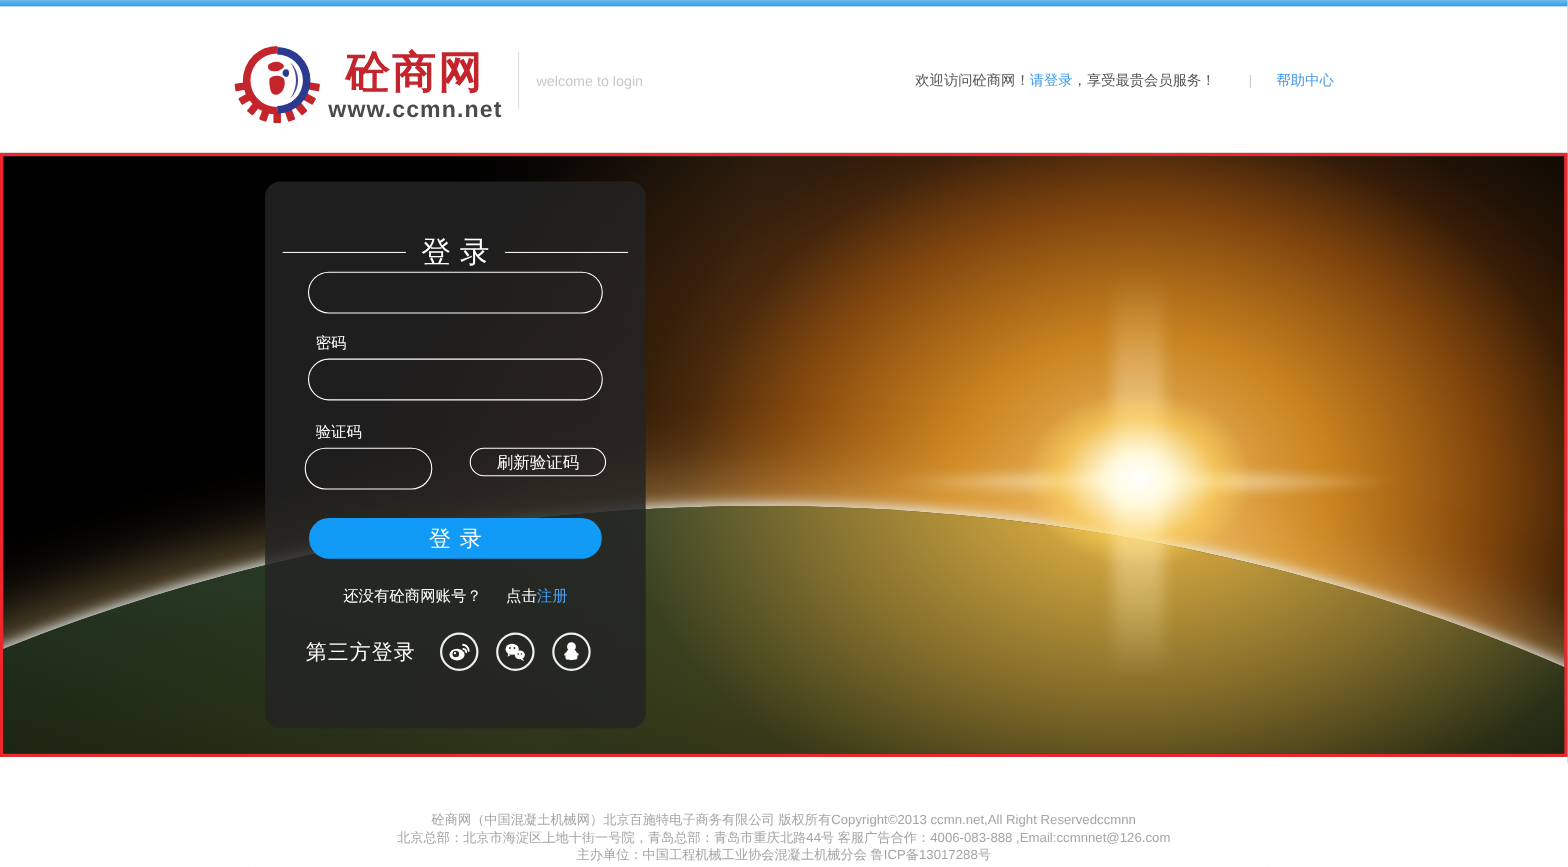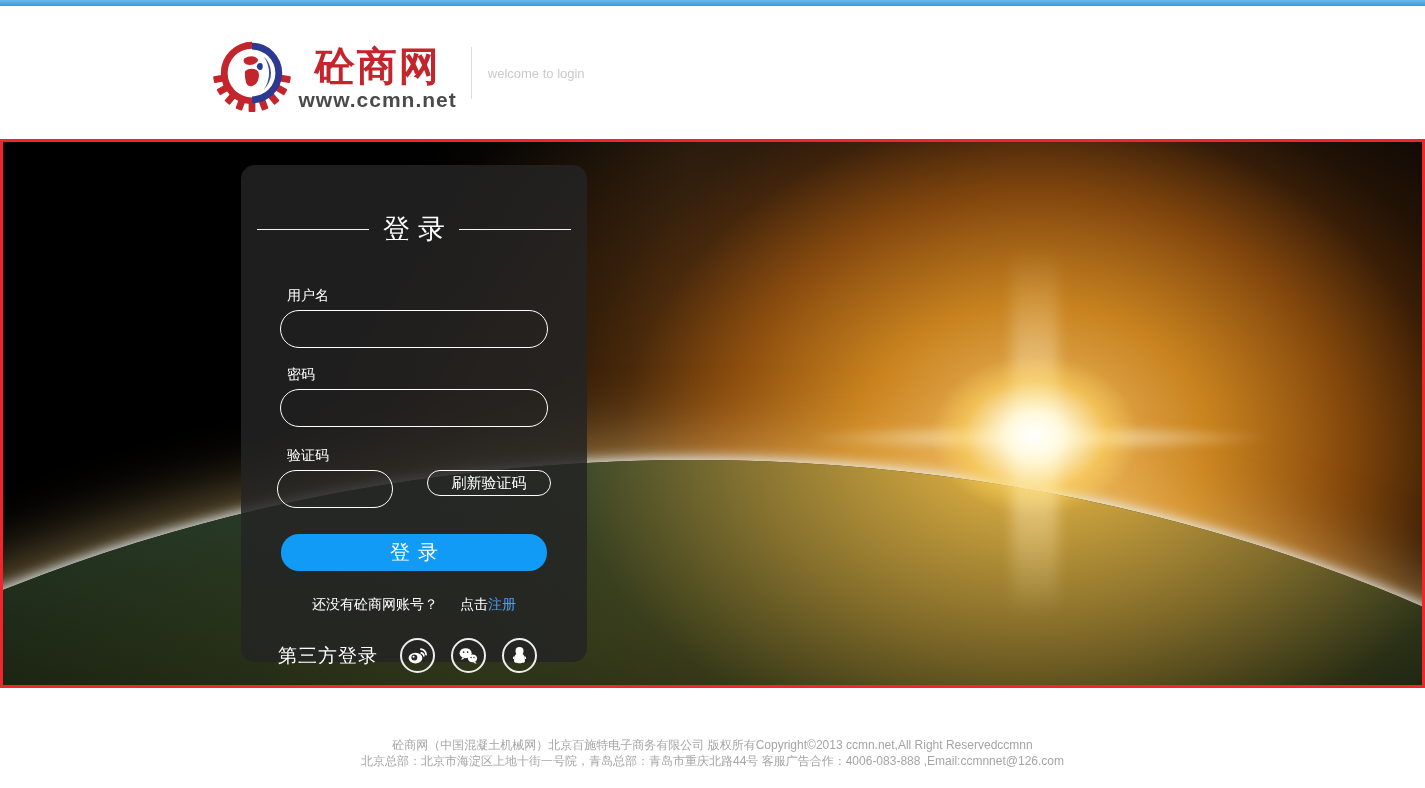--- a/index.html
+++ b/index.html
@@ -121,41 +121,47 @@
       </svg>
       <div class="logo-text">
         <div class="logo-cn">砼商网</div>
         <div class="logo-url">www.ccmn.net</div>
       </div>
     </div>
     <div class="header-divider"></div>
     <div class="slogan">
       <div class="slogan-en">welcome to login</div>
     </div>
+    <div class="header-right">
+      <span>欢迎访问砼商网！</span>
+      <a class="link-blue">请登录</a>
+      <span>，享受最贵会员服务！</span>
+      <span class="pipe">|</span>
+      <a class="link-blue">帮助中心</a>
+    </div>
   </div>
 </div>
 
 <div class="hero">
   <div class="layer bg-space"></div>
   <div class="layer sun-glow"></div>
   <div class="layer planet">
     <div class="planet-lit"></div>
   </div>
   <div class="layer sun-beam"></div>
   <div class="layer sun-flare-h"></div>
   <div class="layer sun-core"></div>
 
   <div class="panel">
     <div class="panel-title">
       <span class="tline"></span>
       <span class="ttext">登录</span>
       <span class="tline"></span>
     </div>
 
-    <div class="field-label lbl-user">用户名</div>
     <input class="pill-input" type="text" value="" style="">
 
     <div class="field-label lbl-pass">密码</div>
     <input class="pill-input" type="password" value="" style="">
 
     <div class="field-label lbl-captcha">验证码</div>
     <div class="captcha-row">
       <input class="captcha-input" type="text" value="" style="">
       <button class="refresh-btn">刷新验证码</button>
     </div>
@@ -199,13 +205,14 @@
           </svg>
         </div>
       </div>
     </div>
   </div>
 </div>
 
 <div class="footer">
   <p>砼商网（中国混凝土机械网）北京百施特电子商务有限公司 版权所有Copyright©2013 ccmn.net,All Right Reservedccmnn</p>
   <p>北京总部：北京市海淀区上地十街一号院，青岛总部：青岛市重庆北路44号 客服广告合作：4006-083-888 ,Email:ccmnnet@126.com</p>
+  <p>主办单位：中国工程机械工业协会混凝土机械分会 鲁ICP备13017288号</p>
 </div>
 
 </body></html>

